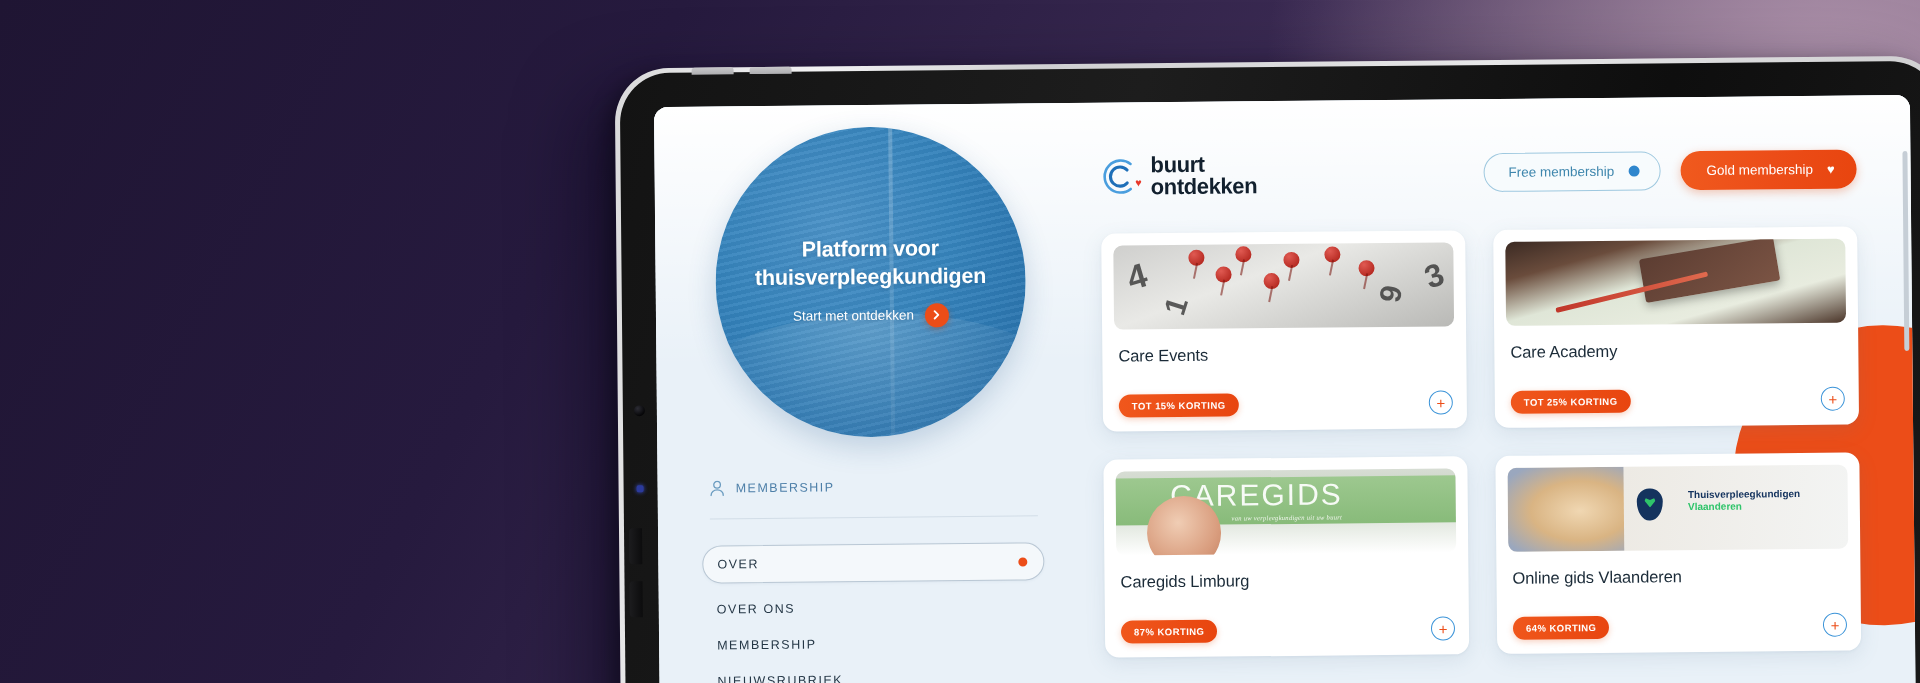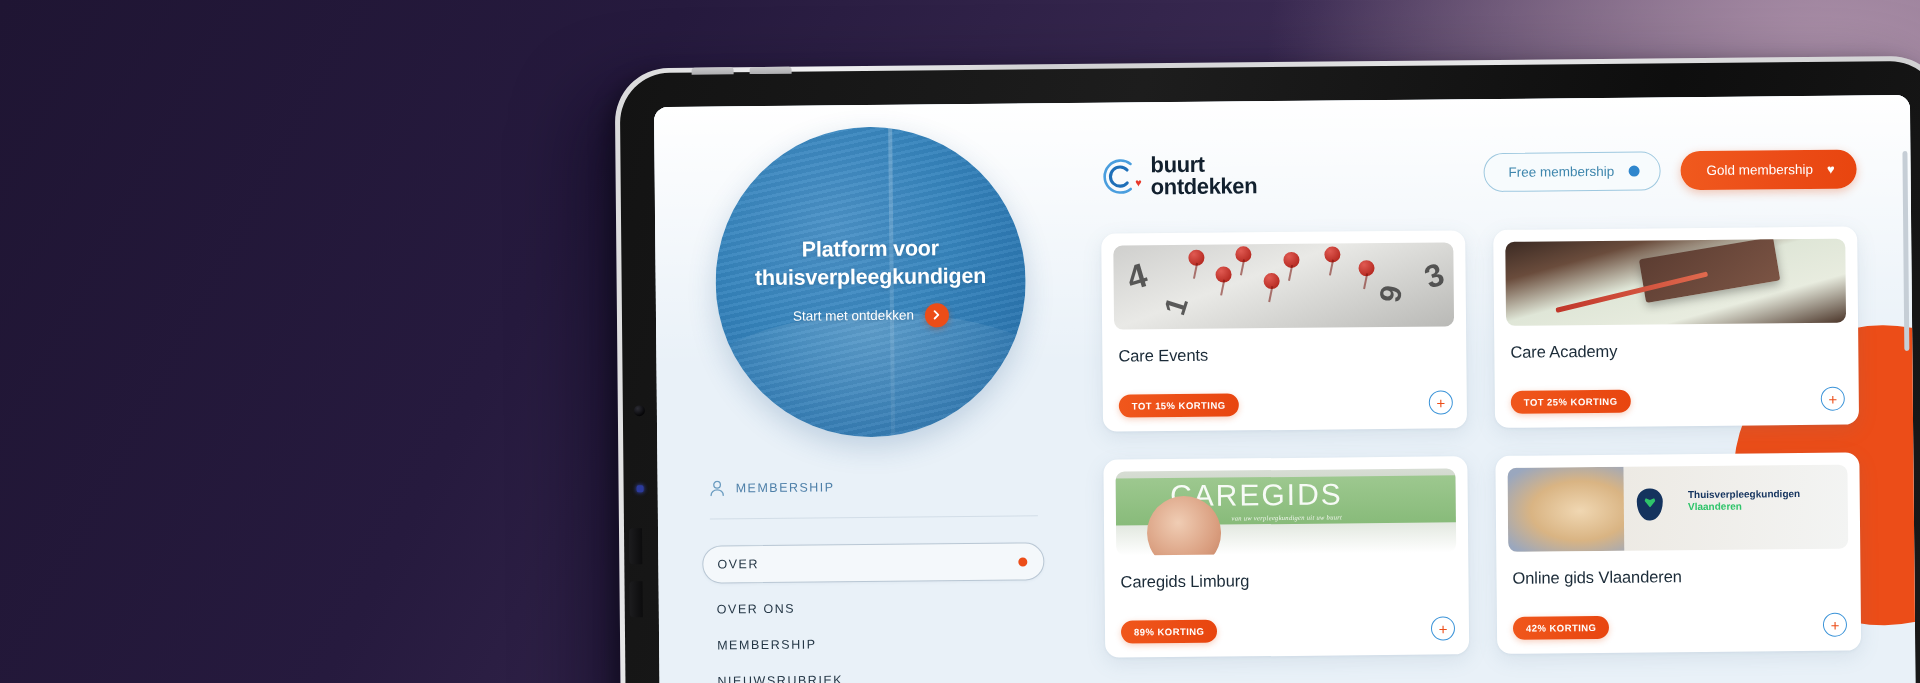--- a/index.html
+++ b/index.html
@@ -328,35 +328,35 @@
 
             <div class="card">
               <div class="card-thumb th-gids">
                 <span class="band"></span>
                 <span class="word">CAREGIDS</span>
                 <span class="tag">van uw verpleegkundigen uit uw buurt</span>
                 <span class="baby"></span>
               </div>
               <div class="card-title">Caregids Limburg</div>
               <div class="card-foot">
-                <span class="badge">89% KORTING</span>
+                <span class="badge">87% KORTING</span>
                 <span class="plus">+</span>
               </div>
             </div>
 
             <div class="card">
               <div class="card-thumb th-vl">
                 <span class="hands"></span>
                 <span class="pin2"></span>
                 <span class="l1">Thuisverpleegkundigen</span>
                 <span class="l2">Vlaanderen</span>
               </div>
               <div class="card-title">Online gids Vlaanderen</div>
               <div class="card-foot">
-                <span class="badge">42% KORTING</span>
+                <span class="badge">64% KORTING</span>
                 <span class="plus">+</span>
               </div>
             </div>
 
           </div>
         </div>
       </div>
     </div>
   </div>
 </div>

